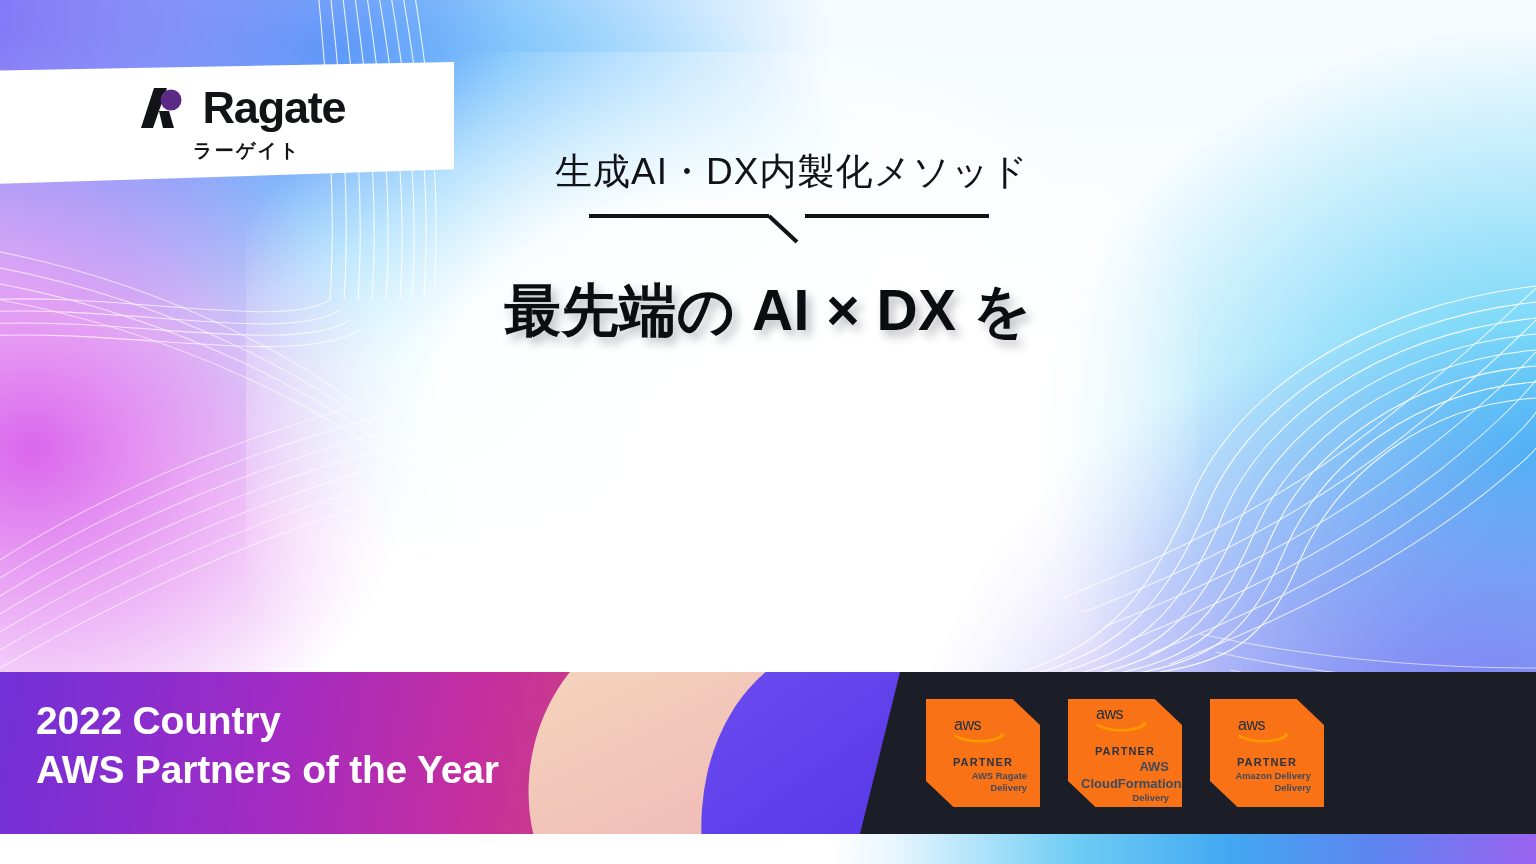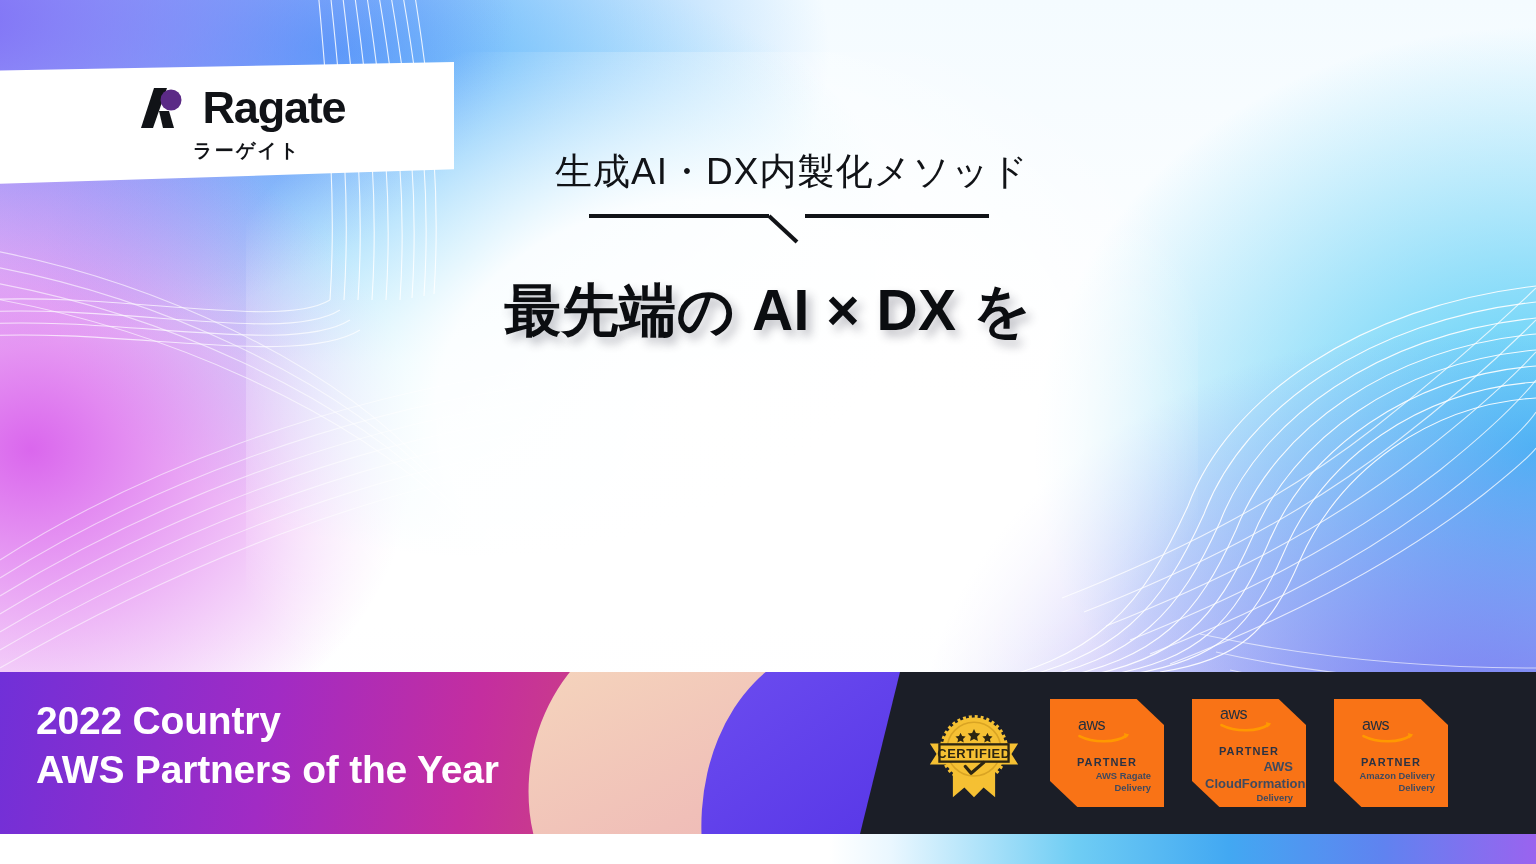--- a/index.html
+++ b/index.html
@@ -354,43 +354,20 @@
       <div class="swoosh-peach"></div>
       <div class="swoosh-blue"></div>
       <div class="bar-left-text">
         <div>2022 Country</div>
         <div>AWS Partners of the Year</div>
       </div>
     </div>
 
     <div class="bar-dark">
 
-      <span class="seal">
-        <svg viewBox="0 0 100 100" width="96" height="96">
-
-          <path d="M28 66 L28 96 L40 86 L50 96 L50 66 Z" fill="#f5c033"></path>
-          <path d="M50 66 L50 96 L60 86 L72 96 L72 66 Z" fill="#f5c033"></path>
-
-          <path d="M4 40 L22 40 L22 62 L4 62 L11 51 Z" fill="#f5c033"></path>
-          <path d="M96 40 L78 40 L78 62 L96 62 L89 51 Z" fill="#f5c033"></path>
-
-          <circle cx="50" cy="46" r="33" fill="#f5c033"></circle>
-          <circle cx="50" cy="46" r="33" fill="none" stroke="#f5c033" stroke-width="5" stroke-dasharray="3 3"></circle>
-          <circle cx="50" cy="46" r="28" fill="none" stroke="#d9a424" stroke-width="1.6"></circle>
-
-          <path d="M36 29 l1.6 3.4 3.7 .5 -2.7 2.5 .7 3.6 -3.3 -1.8 -3.3 1.8 .7 -3.6 -2.7 -2.5 3.7 -.5 Z" fill="#2c2512"></path>
-          <path d="M50 25 l2 4.2 4.6 .6 -3.4 3.2 .9 4.5 -4.1 -2.2 -4.1 2.2 .9 -4.5 -3.4 -3.2 4.6 -.6 Z" fill="#2c2512"></path>
-          <path d="M64 29 l1.6 3.4 3.7 .5 -2.7 2.5 .7 3.6 -3.3 -1.8 -3.3 1.8 .7 -3.6 -2.7 -2.5 3.7 -.5 Z" fill="#2c2512"></path>
-
-          <rect x="14" y="41" width="72" height="18" fill="#f5c033" stroke="#2c2512" stroke-width="2.4"></rect>
-          <text x="50" y="55" text-anchor="middle" fill="#2c2512" font-family="Liberation Sans, sans-serif" font-size="13.5" font-weight="700" letter-spacing="0.6">CERTIFIED</text>
-
-          <path d="M41 64 L47 71 L60 60" fill="none" stroke="#2c2512" stroke-width="3.4" stroke-linecap="round" stroke-linejoin="round"></path>
-        </svg>
-      </span>
 
       <div class="aws-badge">
         <span class="aws-logo">
           <svg viewBox="0 0 80 34" width="62" height="26">
             <text x="2" y="17" fill="#232f3e" font-family="Liberation Sans, sans-serif" font-size="21" font-weight="400" letter-spacing="-0.6">aws</text>
             <path d="M4 25 C 22 34, 52 34, 66 24" fill="none" stroke="#ff9900" stroke-width="3.4" stroke-linecap="round"></path>
             <path d="M62 21 L69 23 L64 28 Z" fill="#ff9900"></path>
           </svg>
         </span>
         <div class="aws-partner-word">PARTNER</div>

